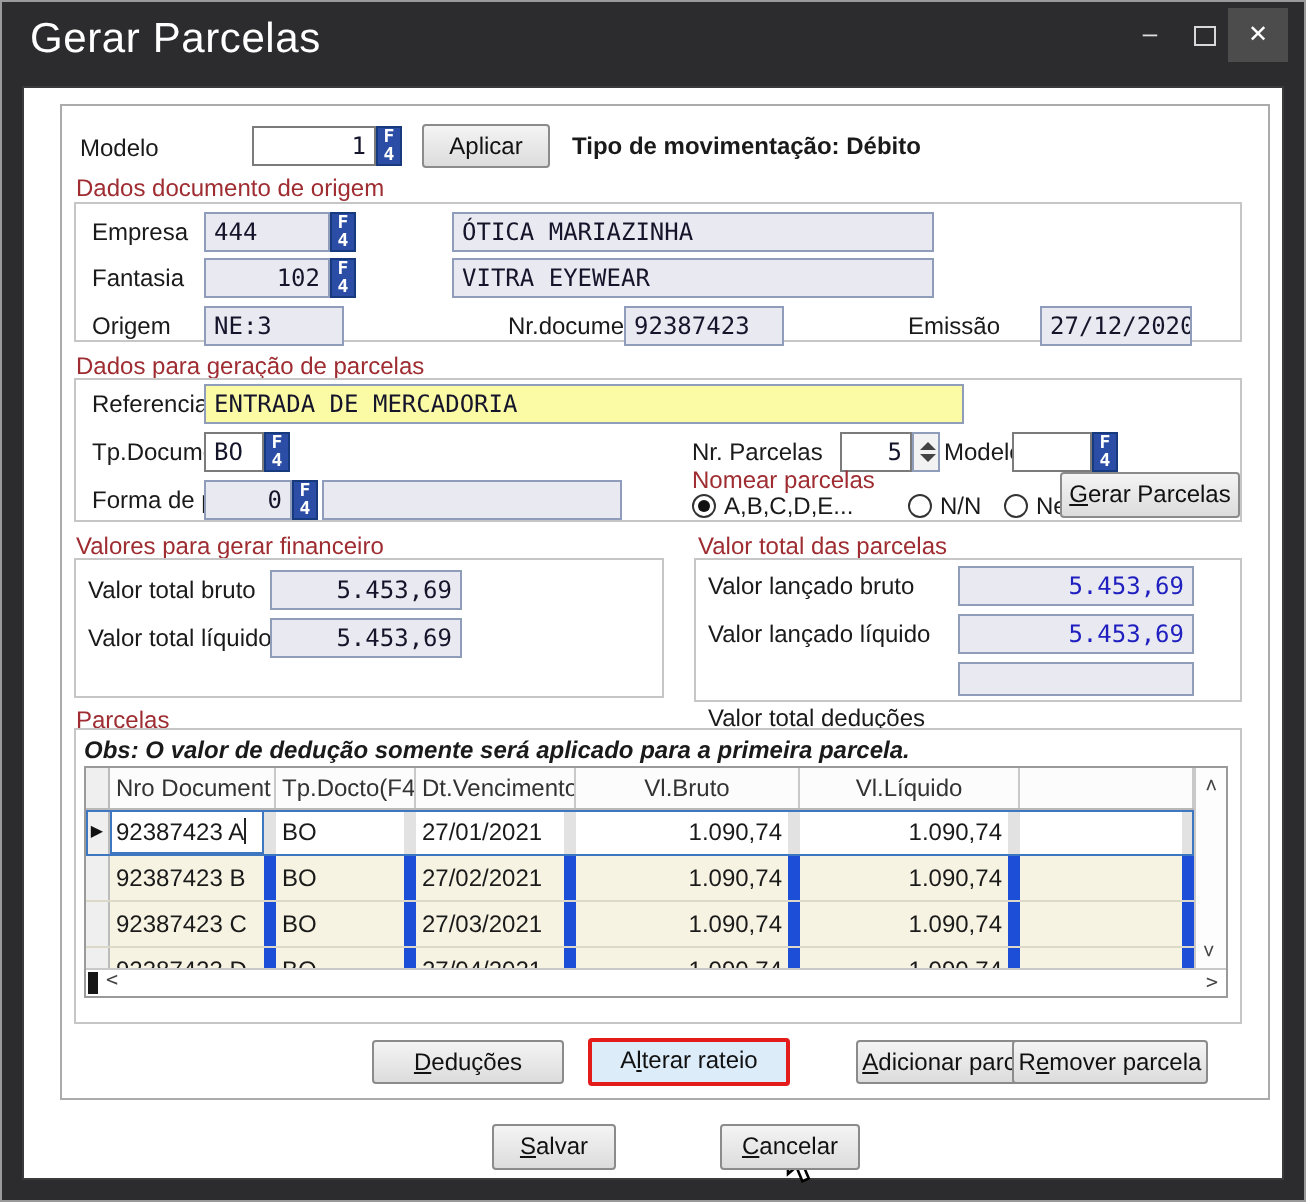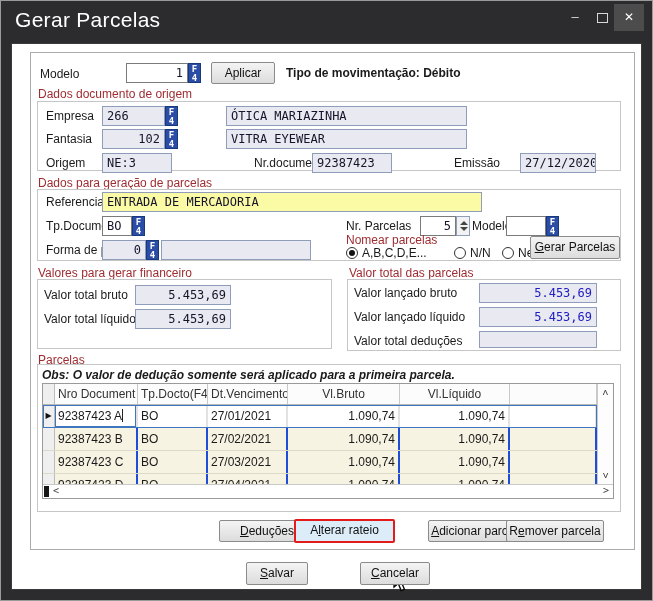--- a/index.html
+++ b/index.html
@@ -45,21 +45,21 @@
   .radio { position:absolute; font-size:12px; white-space:nowrap; }
   .radio .circ { display:inline-block; width:12px; height:12px; border:1px solid #333; border-radius:50%; background:#fff; vertical-align:-2px; margin-right:4px; position:relative; }
   .radio.sel .circ:after { content:""; position:absolute; left:2px; top:2px; width:6px; height:6px; border-radius:50%; background:#111; }
 
   
   .tbl { position:absolute; left:40px; top:381px; width:572px; height:116px; border:1px solid #9a9a9a; background:#a21caf; }
   .thead { position:absolute; left:0; top:0; right:16px; height:21px; display:flex; background:#fcfcfc; border-bottom:1px solid #b8b8b8; font-size:12px; color:#333; }
   .thead > div { border-right:1px solid #c9c9c9; line-height:20px; padding:0 3px; overflow:hidden; white-space:nowrap; }
   .tbody { position:absolute; left:0; top:21px; right:16px; bottom:14px; overflow:hidden; }
   .trow { display:flex; height:23px; background:#f6f3e2; border-bottom:1px solid #dcd9c8; font-size:12px; }
-  .trow > div { border-right:2px solid #1d4ed8; line-height:22px; padding:0 3px; white-space:nowrap; overflow:hidden; }
+  .trow > div { border-right:6px solid #1d4ed8; line-height:22px; padding:0 3px; white-space:nowrap; overflow:hidden; }
   .trow.sel { background:#fff; outline:1px solid #3f76c0; outline-offset:-1px; border-bottom:1px solid #3f76c0; }
   .trow.sel > div { border-right-color:#e2e2e2; }
   .c0 { width:12px; background:#efefef; border-right:1px solid #bbb !important; text-align:center; font-size:8px; line-height:22px; color:#111; padding:0 !important; }
   .c1 { width:83px; } .c2 { width:70px; } .c3 { width:80px; }
   .c4 { width:112px; text-align:right; } .c5 { width:110px; text-align:right; }
   .c6 { flex:1; }
   .thead .c4, .thead .c5 { text-align:center; }
   .caret { display:inline-block; width:1px; height:13px; background:#222; vertical-align:-2px; }
 
   .vscroll { position:absolute; right:0; top:0; bottom:14px; width:16px; background:#fdfdfd; border-left:1px solid #c9c9c9; }
@@ -90,21 +90,21 @@
     <div class="field plain right" style="left:114px; top:19px; width:62px;">1</div>
     <div class="f4" style="left:176px; top:19px;">
         <span>F4</span>
       </div>
     <div class="btn" style="left:199px; top:18px; width:64px;">Aplicar</div>
     <div class="lbl bold" style="left:274px; top:22px;">Tipo de movimentação: Débito</div>
 
     <div class="grp-title" style="left:26px; top:43px;">Dados documento de origem</div>
     <div class="grp" style="left:25px; top:57px; width:584px; height:70px;"></div>
     <div class="lbl" style="left:34px; top:65px;">Empresa</div>
-    <div class="field ro" style="left:90px; top:62px; width:63px;">266</div>
+    <div class="field ro" style="left:90px; top:62px; width:63px;">444</div>
     <div class="f4" style="left:153px; top:62px;">
         <span>F4</span>
       </div>
     <div class="field ro" style="left:214px; top:62px; width:241px;">ÓTICA MARIAZINHA</div>
     <div class="lbl" style="left:34px; top:88px;">Fantasia</div>
     <div class="field ro right" style="left:90px; top:85px; width:63px;">102</div>
     <div class="f4" style="left:153px; top:85px;">
         <span>F4</span>
       </div>
     <div class="field ro" style="left:214px; top:85px; width:241px;">VITRA EYEWEAR</div>
@@ -153,21 +153,21 @@
     <div class="field ro right" style="left:123px; top:241px; width:96px;">5.453,69</div>
     <div class="lbl" style="left:32px; top:268px;">Valor total líquido</div>
     <div class="field ro right" style="left:123px; top:265px; width:96px;">5.453,69</div>
 
     <div class="grp-title" style="left:337px; top:222px;">Valor total das parcelas</div>
     <div class="grp" style="left:335px; top:235px; width:274px; height:72px;"></div>
     <div class="lbl" style="left:342px; top:242px;">Valor lançado bruto</div>
     <div class="field ro right bluev" style="left:467px; top:239px; width:118px;">5.453,69</div>
     <div class="lbl" style="left:342px; top:266px;">Valor lançado líquido</div>
     <div class="field ro right bluev" style="left:467px; top:263px; width:118px;">5.453,69</div>
-    <div class="lbl" style="left:342px; top:290px;">Valor total deduções</div>
+    <div class="lbl" style="left:342px; top:308px;">Valor total deduções</div>
     <div class="field ro" style="left:467px; top:287px; width:118px; height:17px;"></div>
 
     <div class="grp-title" style="left:26px; top:309px;">Parcelas</div>
     <div class="grp" style="left:25px; top:320px; width:584px; height:148px;"></div>
     <div class="lbl bold" style="left:30px; top:324px; font-style:italic;">Obs: O valor de dedução somente será aplicado para a primeira parcela.</div>
 
     <div class="tbl" style="left:30px; top:339px;">
       <div class="thead">
         <div class="c0"></div>
         <div class="c1">Nro Document</div>
@@ -219,21 +219,21 @@
         <span class="chev" style="left:4px; top:3px; transform:rotate(90deg);">&lt;</span>
         <span class="chev" style="left:4px; bottom:3px; transform:rotate(-90deg);">&lt;</span>
       </div>
       <div class="hscroll">
         <span class="grip"></span>
         <span class="chev" style="left:10px; top:0;">&lt;</span>
         <span class="chev" style="right:4px; top:0; transform:rotate(180deg);">&lt;</span>
       </div>
     </div>
 
-    <div class="btn" style="left:174px; top:476px; width:96px;margin-left:33px;"><u>D</u>eduções</div>
+    <div class="btn" style="left:174px; top:476px; width:96px;"><u>D</u>eduções</div>
     <div class="btn hl" style="left:282px; top:475px; width:101px; height:24px;">A<u>l</u>terar rateio</div>
     <div class="btn" style="left:388px; top:476px; width:99px;margin-left:28px;"><u>A</u>dicionar parcela</div>
     <div class="btn" style="left:494px; top:476px; width:98px;">R<u>e</u>mover parcela</div>
 
     <svg class="cursor" width="18" height="24" viewBox="0 0 18 24">
       <polygon points="1,1 1,17 5.2,13.4 8.2,20.6 11.4,19.2 8.4,12.2 14,12.2" fill="#ffffff" stroke="#000000" stroke-width="1.3"></polygon>
     </svg>
 
     <div class="btn" style="left:234px; top:518px; width:62px; height:23px; line-height:21px;"><u>S</u>alvar</div>
     <div class="btn" style="left:348px; top:518px; width:70px; height:23px; line-height:21px;"><u>C</u>ancelar</div>

